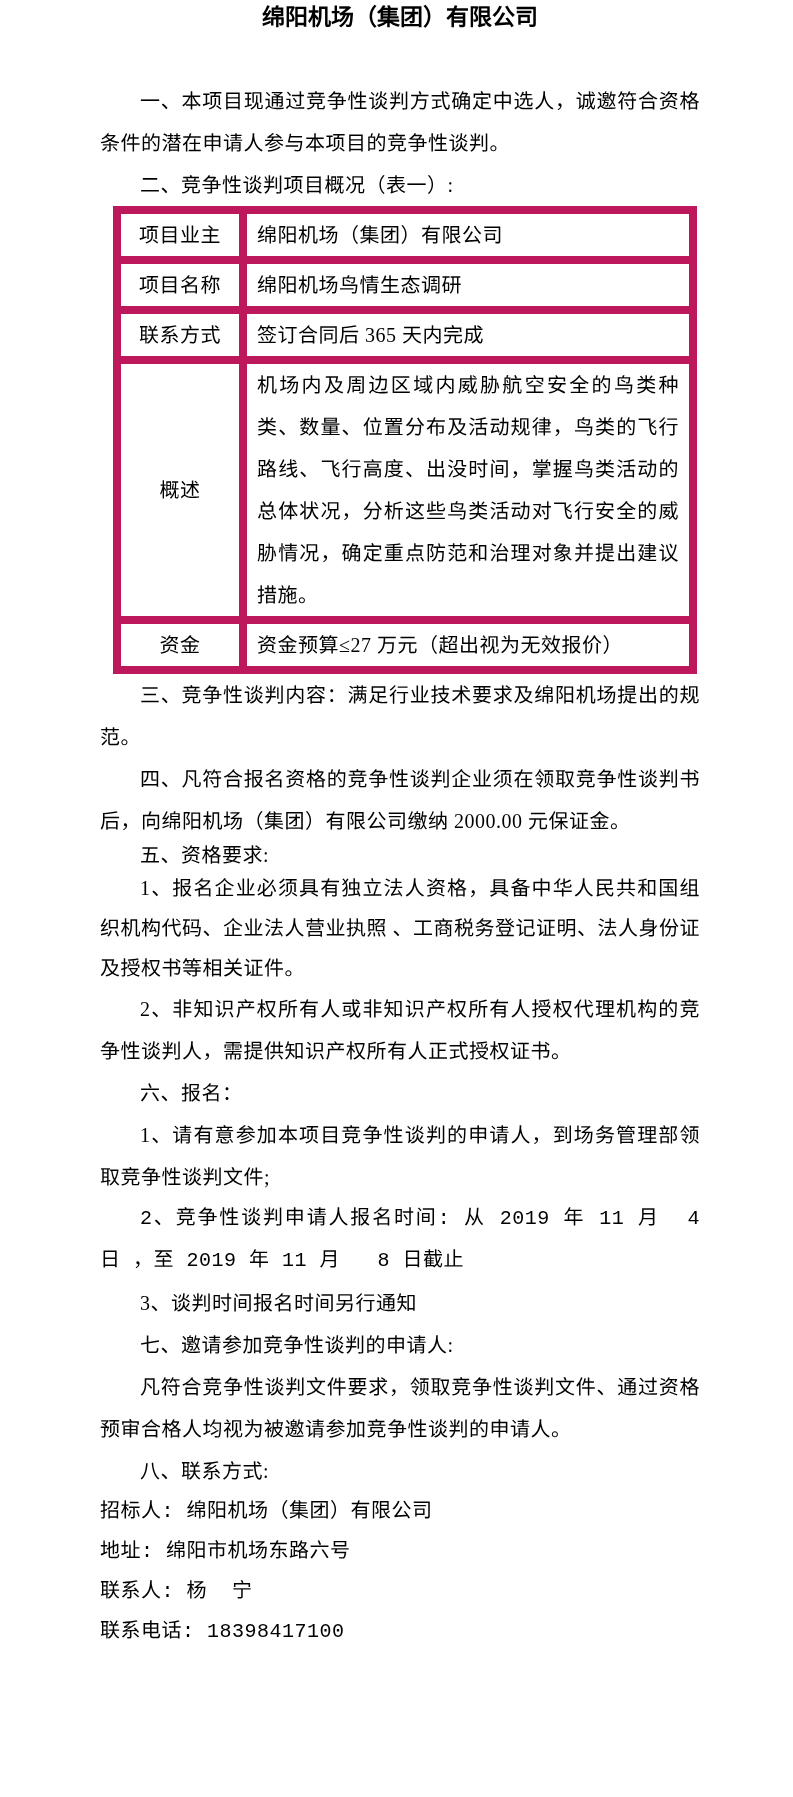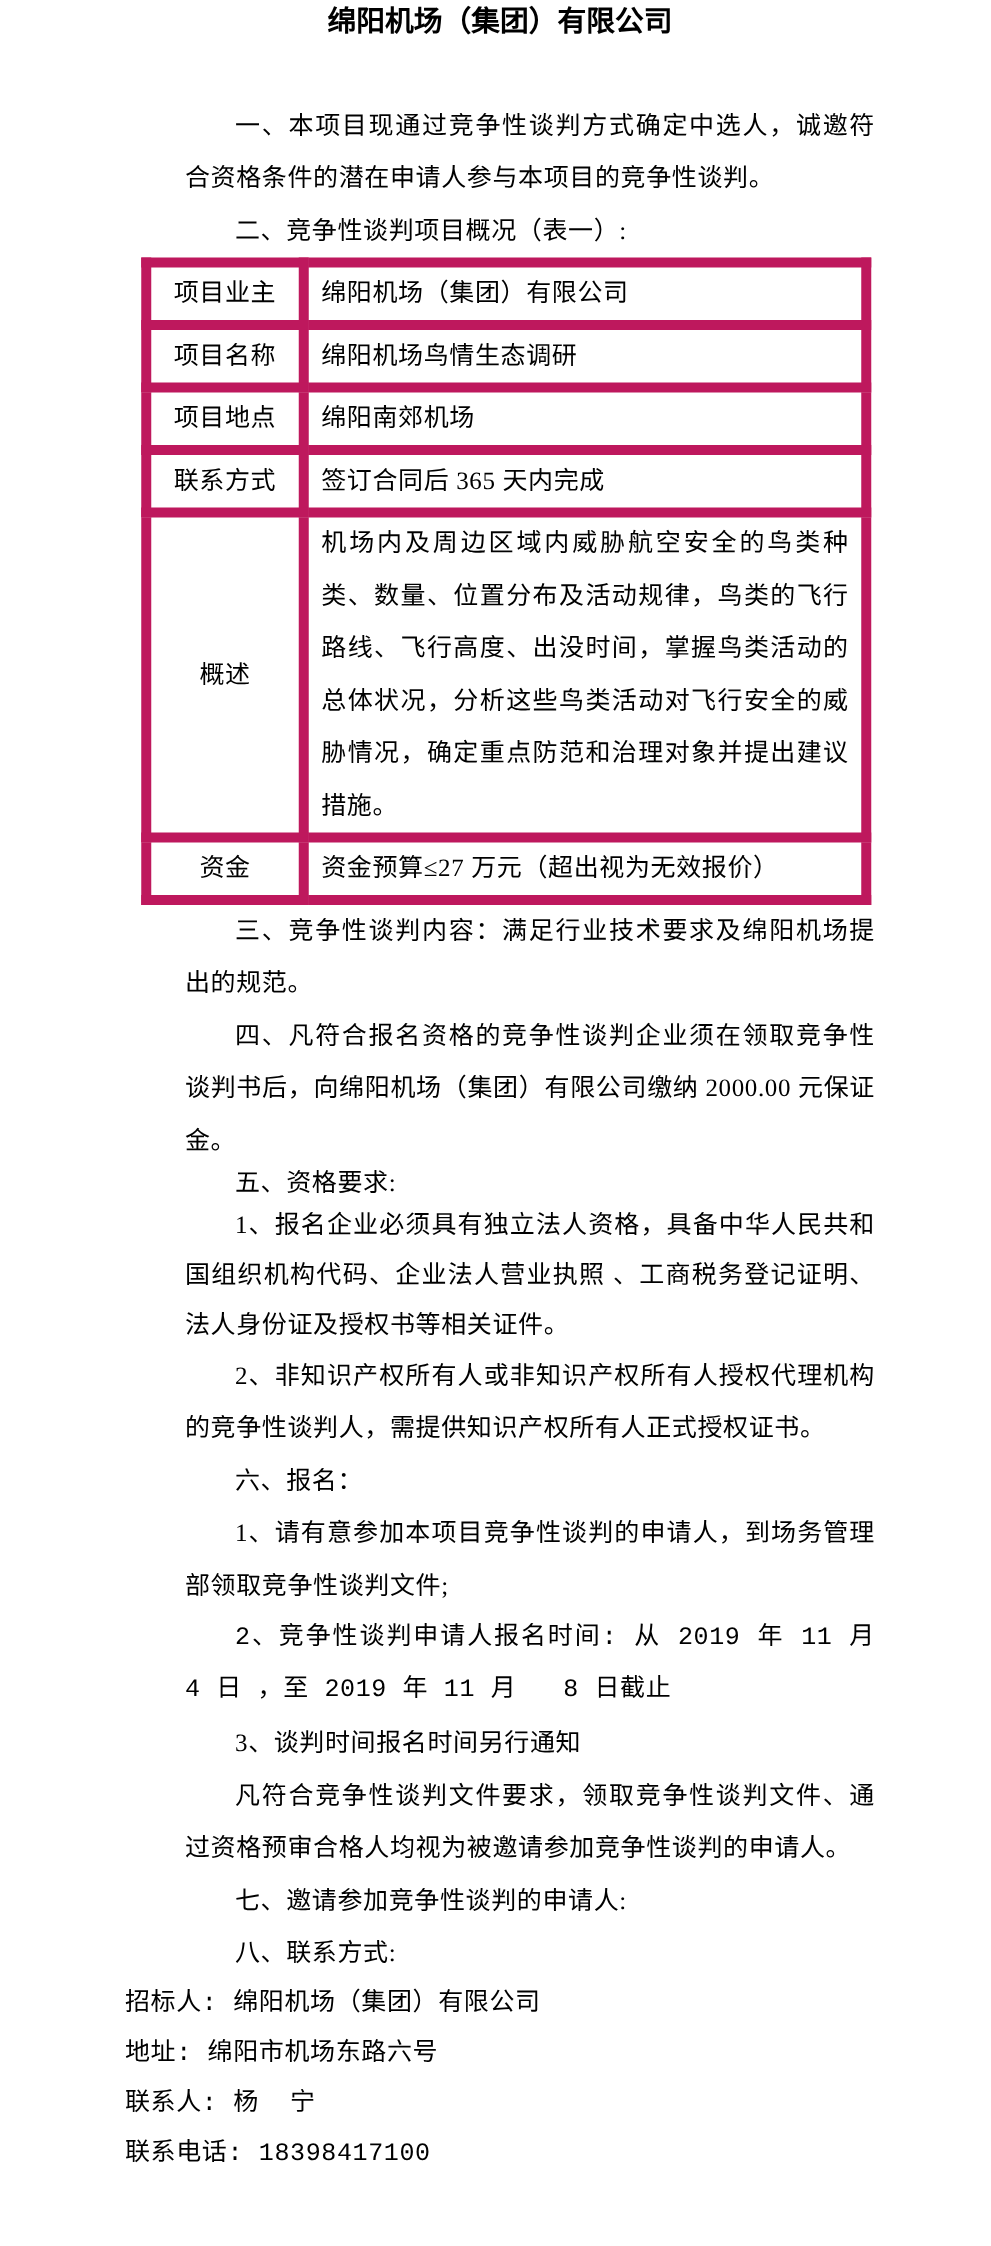--- a/index.html
+++ b/index.html
@@ -37,21 +37,20 @@
   }
   p.body-par {
     margin: 0;
     font-size: 20px;
     line-height: 42px;
     text-align: justify;
     letter-spacing: 0.5px;
   }
   p.indent {
     text-indent: 40px;
-    margin-left: 48px;
   }
   p.tight-head {
     line-height: 26px;
   }
   p.tight {
     line-height: 40px;
   }
   p.pre {
     white-space: pre-wrap;
     font-family: Liberation Mono, monospace;
@@ -100,24 +99,20 @@
       <tbody>
         <tr>
           <td class="lab">项目业主</td>
           <td class="val">绵阳机场（集团）有限公司</td>
         </tr>
         <tr>
           <td class="lab">项目名称</td>
           <td class="val">绵阳机场鸟情生态调研</td>
         </tr>
         <tr>
-          <td class="lab">项目地点</td>
-          <td class="val">绵阳南郊机场</td>
-        </tr>
-        <tr>
           <td class="lab">联系方式</td>
           <td class="val">签订合同后 365 天内完成</td>
         </tr>
         <tr>
           <td class="lab">概述</td>
           <td class="val">机场内及周边区域内威胁航空安全的鸟类种类、数量、位置分布及活动规律，鸟类的飞行路线、飞行高度、出没时间，掌握鸟类活动的总体状况，分析这些鸟类活动对飞行安全的威胁情况，确定重点防范和治理对象并提出建议措施。</td>
         </tr>
         <tr>
           <td class="lab">资金</td>
           <td class="val">资金预算≤27 万元（超出视为无效报价）</td>
@@ -130,22 +125,22 @@
 
     <p class="body-par indent tight-head">五、资格要求:</p>
     <p class="body-par indent tight">1、报名企业必须具有独立法人资格，具备中华人民共和国组织机构代码、企业法人营业执照 、工商税务登记证明、法人身份证及授权书等相关证件。</p>
     <p class="body-par indent">2、非知识产权所有人或非知识产权所有人授权代理机构的竞争性谈判人，需提供知识产权所有人正式授权证书。</p>
 
     <p class="body-par indent">六、报名：</p>
     <p class="body-par indent">1、请有意参加本项目竞争性谈判的申请人，到场务管理部领取竞争性谈判文件;</p>
     <p class="body-par indent pre">2、竞争性谈判申请人报名时间: 从 2019 年 11 月  4 日 ，至 2019 年 11 月   8 日截止</p>
     <p class="body-par indent">3、谈判时间报名时间另行通知</p>
 
+    <p class="body-par indent">七、邀请参加竞争性谈判的申请人:</p>
     <p class="body-par indent">凡符合竞争性谈判文件要求，领取竞争性谈判文件、通过资格预审合格人均视为被邀请参加竞争性谈判的申请人。</p>
-    <p class="body-par indent">七、邀请参加竞争性谈判的申请人:</p>
 
     <p class="body-par indent">八、联系方式:</p>
 
     <div class="contact">
       <p class="body-par pre">招标人: 绵阳机场（集团）有限公司</p>
       <p class="body-par pre">地址: 绵阳市机场东路六号</p>
       <p class="body-par pre">联系人: 杨  宁</p>
       <p class="body-par pre">联系电话: 18398417100</p>
     </div>
 

